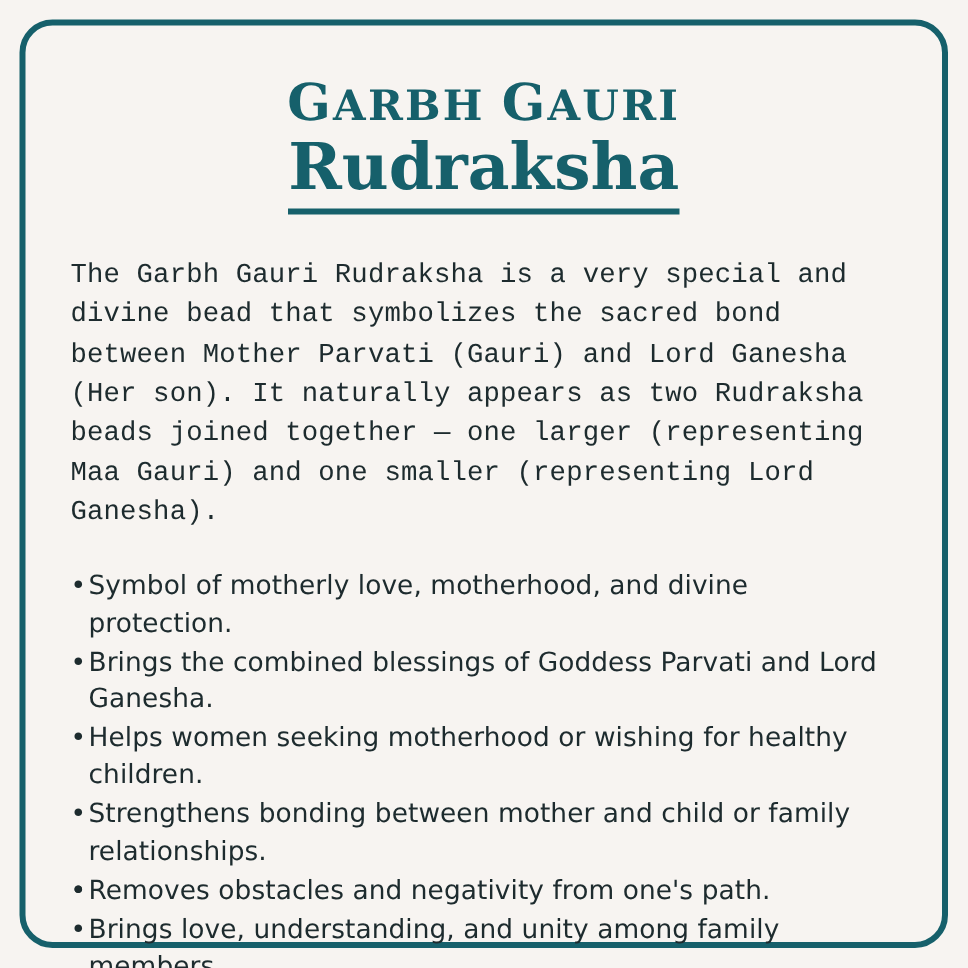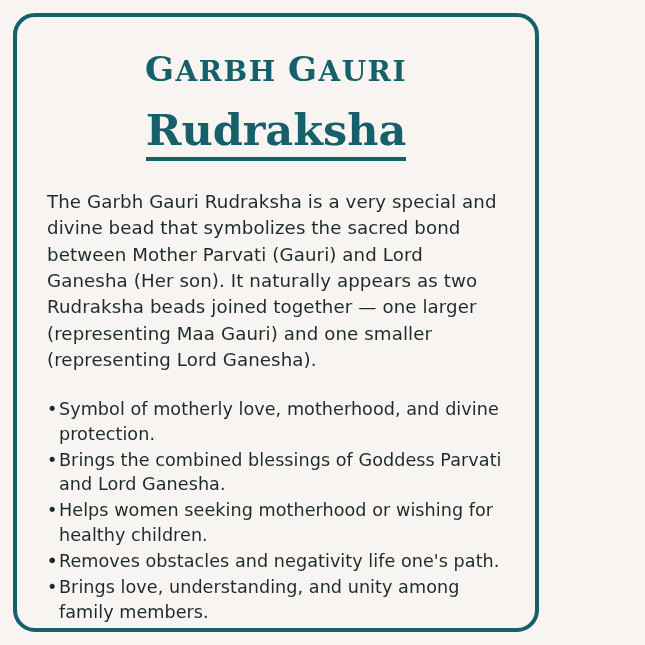--- a/index.html
+++ b/index.html
@@ -10,21 +10,21 @@
     width: 645px;
     height: 645px;
     background: #f7f4f1;
     font-family: "DejaVu Sans", sans-serif;
     overflow: hidden;
   }
   .card {
     position: absolute;
     left: 13px;
     top: 13px;
-    width: 526px;
+    width: 619px;
     height: 619px;
     box-sizing: border-box;
     border: 4px solid #16606b;
     border-radius: 22px;
     background: #f7f4f1;
   }
   .inner {
     position: absolute;
     left: 0;
     top: 0;
@@ -48,32 +48,33 @@
   }
   .title-top .cap {
     font-size: 34px;
   }
   .title-main {
     font-family: "DejaVu Serif", serif;
     font-weight: bold;
     color: #16606b;
     font-size: 43px;
     line-height: 1.15;
-    margin-top: 18px;
+    margin-top: 0;
     display: inline-block;
     border-bottom: 4px solid #16606b;
     padding-bottom: 1px;
   }
   .intro {
     margin-top: 28px;
     color: #1d2b2e;
     font-size: 18.2px;
     line-height: 1.45;
     text-align: left;
     letter-spacing: 0.1px;
+    font-family: Liberation Mono, monospace;
   }
   .benefits {
     margin-top: 23px;
     list-style: none;
     padding: 0;
     margin-left: 0;
     margin-right: 0;
     margin-bottom: 0;
   }
   .benefits li {
@@ -101,20 +102,20 @@
       <div class="title-top"><span class="cap">G</span>ARBH <span class="cap">G</span>AURI</div>
       <div class="title-main">Rudraksha</div>
     </div>
 
     <p class="intro">The Garbh Gauri Rudraksha is a very special and divine bead that symbolizes the sacred bond between Mother Parvati (Gauri) and Lord Ganesha (Her son). It naturally appears as two Rudraksha beads joined together — one larger (representing Maa Gauri) and one smaller (representing Lord Ganesha).</p>
 
     <ul class="benefits">
       <li><span class="bullet">•</span><span>Symbol of motherly love, motherhood, and divine protection.</span></li>
       <li><span class="bullet">•</span><span>Brings the combined blessings of Goddess Parvati and Lord Ganesha.</span></li>
       <li><span class="bullet">•</span><span>Helps women seeking motherhood or wishing for healthy children.</span></li>
+      <li><span class="bullet">•</span><span>Strengthens bonding between mother and child or family relationships.</span></li>
       <li><span class="bullet">•</span></li>
-      <li><span class="bullet">•</span></li>
-      <li><span class="bullet">•</span><span>Removes obstacles and negativity life one's path.</span></li>
+      <li><span class="bullet">•</span><span>Removes obstacles and negativity from one's path.</span></li>
       <li><span class="bullet">•</span><span>Brings love, understanding, and unity among family members.</span></li>
     </ul>
 
   </div>
 </div>
 
 </body></html>

